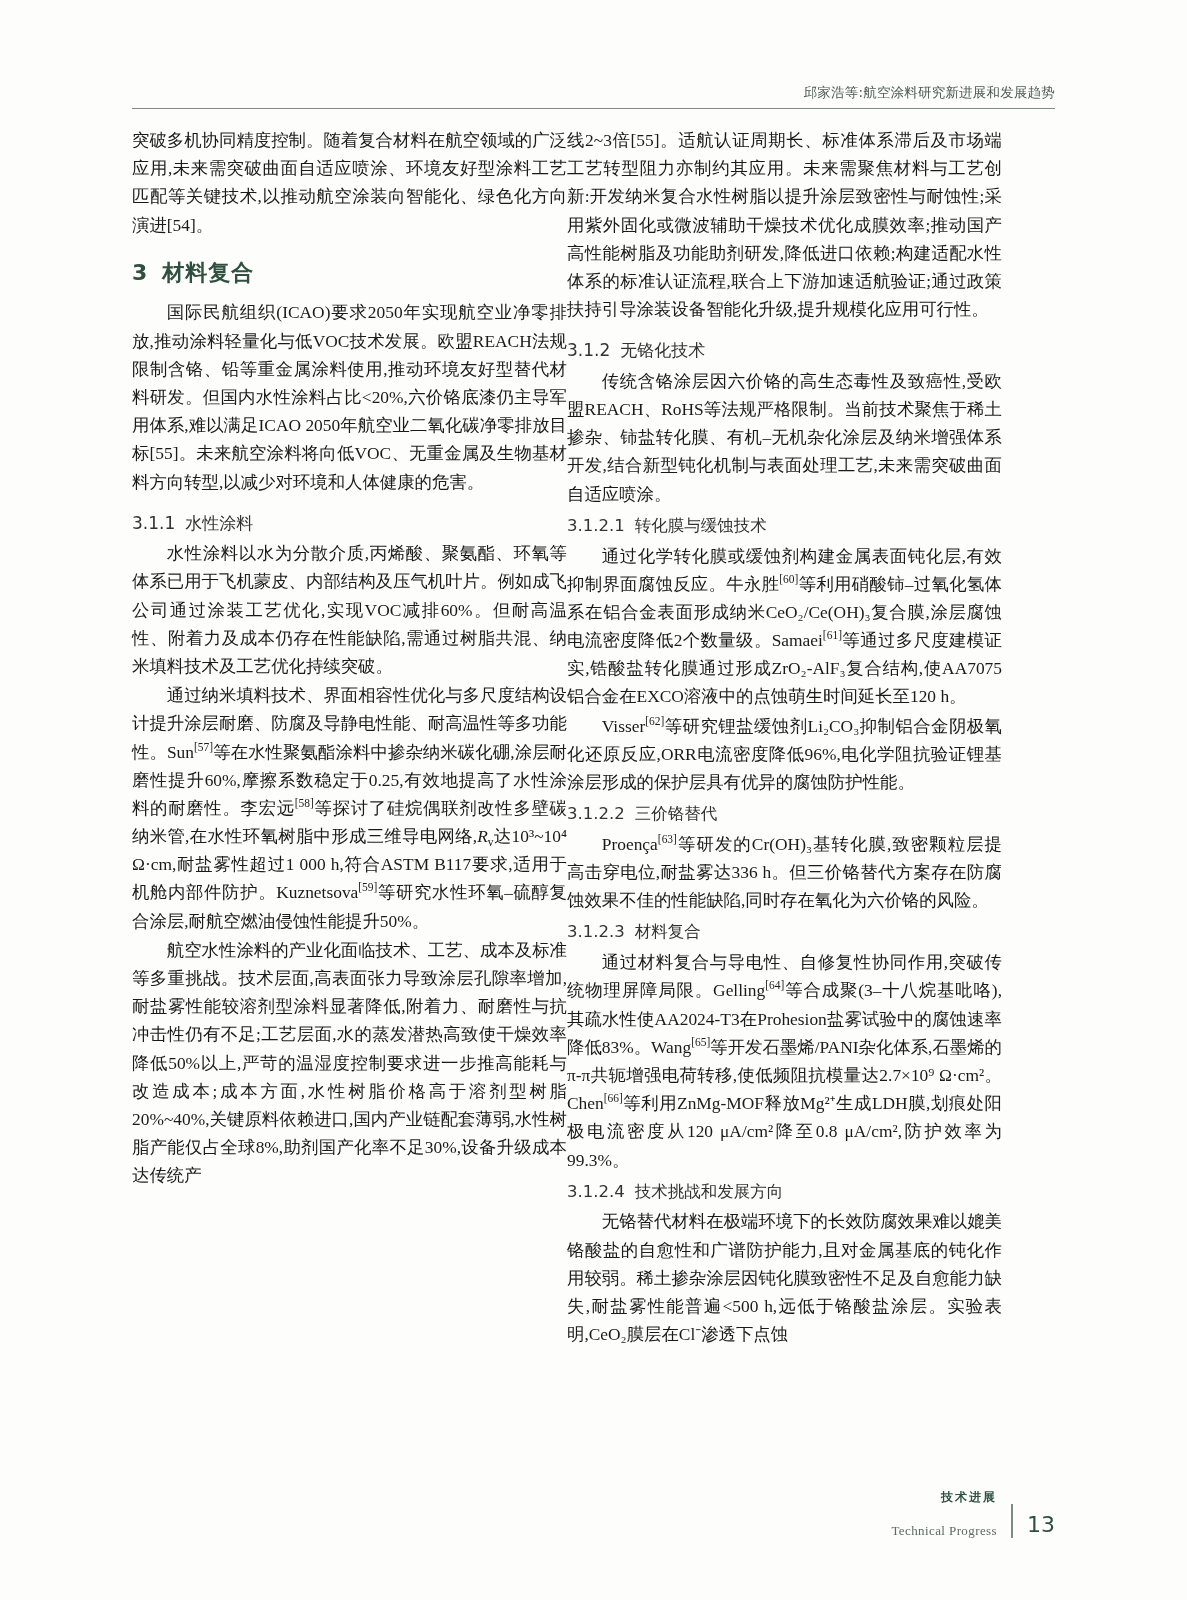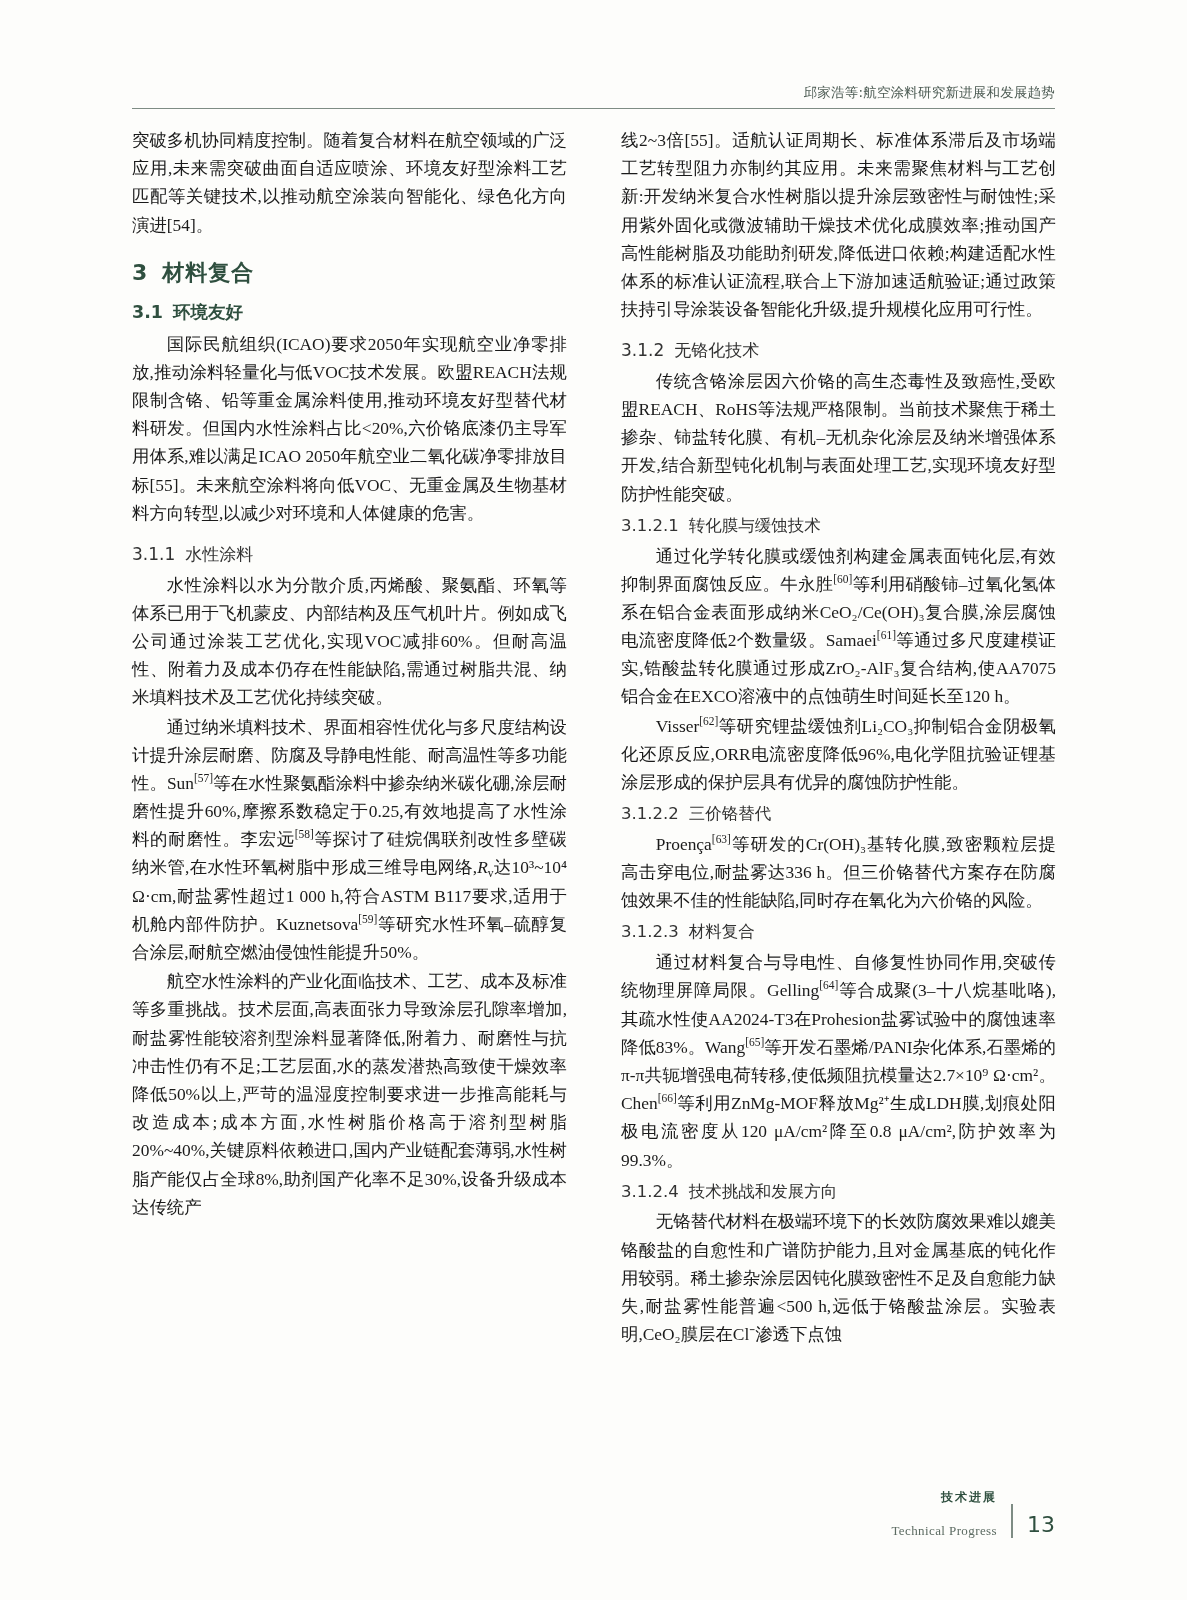--- a/index.html
+++ b/index.html
@@ -40,21 +40,20 @@
     background: #7e8c84;
   }
   
   .columns {
     position: absolute;
     top: 126px;
     left: 132px;
     width: 924px;
     height: 1300px;
     display: flex;
-    gap: 54px;
   }
   .col {
     width: 435px;
     font-size: 17.4px;
     line-height: 1.62;
     text-align: justify;
     text-justify: inter-ideograph;
   }
   p {
     margin: 0 0 1px 0;
@@ -158,23 +157,20 @@
     <div class="col">
 
       <p>
         <span>突破多机协同精度控制。随着复合材料在航空领域的广泛应用,未来需突破曲面自适应喷涂、环境友好型涂料工艺匹配等关键技术,以推动航空涂装向智能化、绿色化方向演进[54]。</span>
       </p>
 
       <div class="h1">
         <span class="num">3</span><span>材料复合</span>
       </div>
 
-      <div class="h2">
-        <span class="num">3.1</span><span>环境友好</span>
-      </div>
 
       <p class="ind">
         <span>国际民航组织(ICAO)要求2050年实现航空业净零排放,推动涂料轻量化与低VOC技术发展。欧盟REACH法规限制含铬、铅等重金属涂料使用,推动环境友好型替代材料研发。但国内水性涂料占比&lt;20%,六价铬底漆仍主导军用体系,难以满足ICAO 2050年航空业二氧化碳净零排放目标[55]。未来航空涂料将向低VOC、无重金属及生物基材料方向转型,以减少对环境和人体健康的危害。</span>
       </p>
 
       <div class="h3">
         <span class="num">3.1.1</span><span>水性涂料</span>
       </div>
 
       <p class="ind">
@@ -196,21 +192,21 @@
 
       <p>
         <span>线2~3倍[55]。适航认证周期长、标准体系滞后及市场端工艺转型阻力亦制约其应用。未来需聚焦材料与工艺创新:开发纳米复合水性树脂以提升涂层致密性与耐蚀性;采用紫外固化或微波辅助干燥技术优化成膜效率;推动国产高性能树脂及功能助剂研发,降低进口依赖;构建适配水性体系的标准认证流程,联合上下游加速适航验证;通过政策扶持引导涂装设备智能化升级,提升规模化应用可行性。</span>
       </p>
 
       <div class="h3">
         <span class="num">3.1.2</span><span>无铬化技术</span>
       </div>
 
       <p class="ind">
-        <span>传统含铬涂层因六价铬的高生态毒性及致癌性,受欧盟REACH、RoHS等法规严格限制。当前技术聚焦于稀土掺杂、铈盐转化膜、有机–无机杂化涂层及纳米增强体系开发,结合新型钝化机制与表面处理工艺,实现环境友好型防护性能突破。</span>
+        <span>传统含铬涂层因六价铬的高生态毒性及致癌性,受欧盟REACH、RoHS等法规严格限制。当前技术聚焦于稀土掺杂、铈盐转化膜、有机–无机杂化涂层及纳米增强体系开发,结合新型钝化机制与表面处理工艺,未来需突破曲面自适应喷涂。</span>
       </p>
 
       <div class="h4">
         <span class="num">3.1.2.1</span><span>转化膜与缓蚀技术</span>
       </div>
 
       <p class="ind">
         <span>通过化学转化膜或缓蚀剂构建金属表面钝化层,有效抑制界面腐蚀反应。牛永胜</span><sup>[60]</sup><span>等利用硝酸铈–过氧化氢体系在铝合金表面形成纳米CeO₂/Ce(OH)₃复合膜,涂层腐蚀电流密度降低2个数量级。Samaei</span><sup>[61]</sup><span>等通过多尺度建模证实,锆酸盐转化膜通过形成ZrO₂-AlF₃复合结构,使AA7075铝合金在EXCO溶液中的点蚀萌生时间延长至120 h。</span>
       </p>
 

